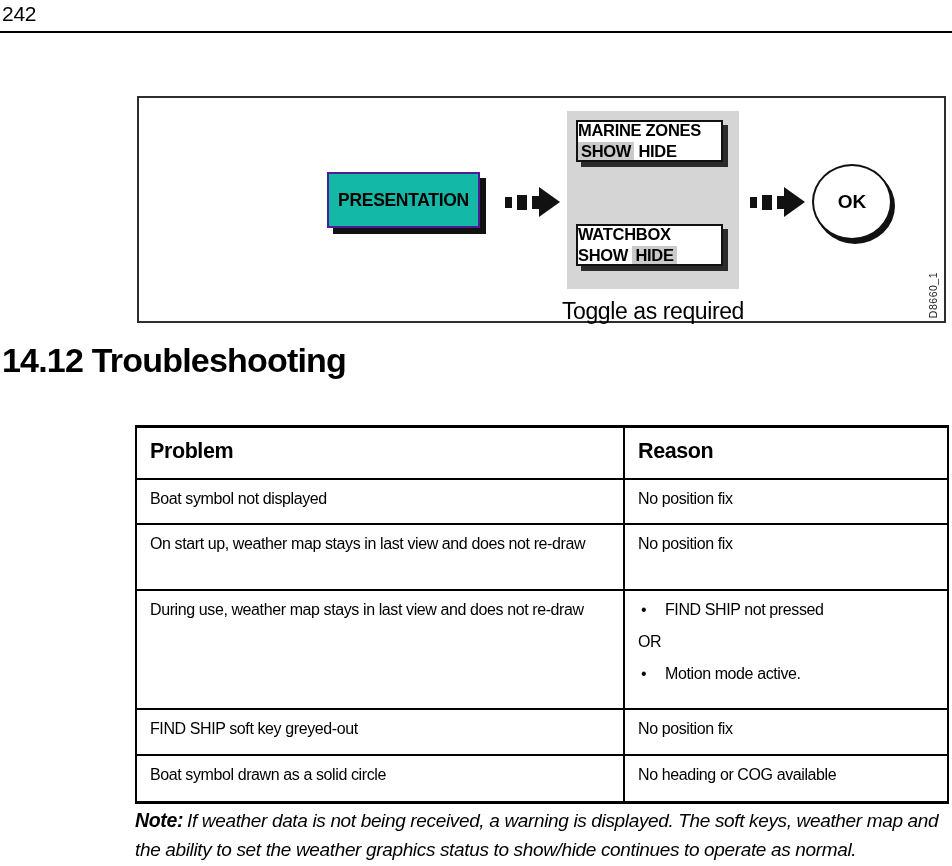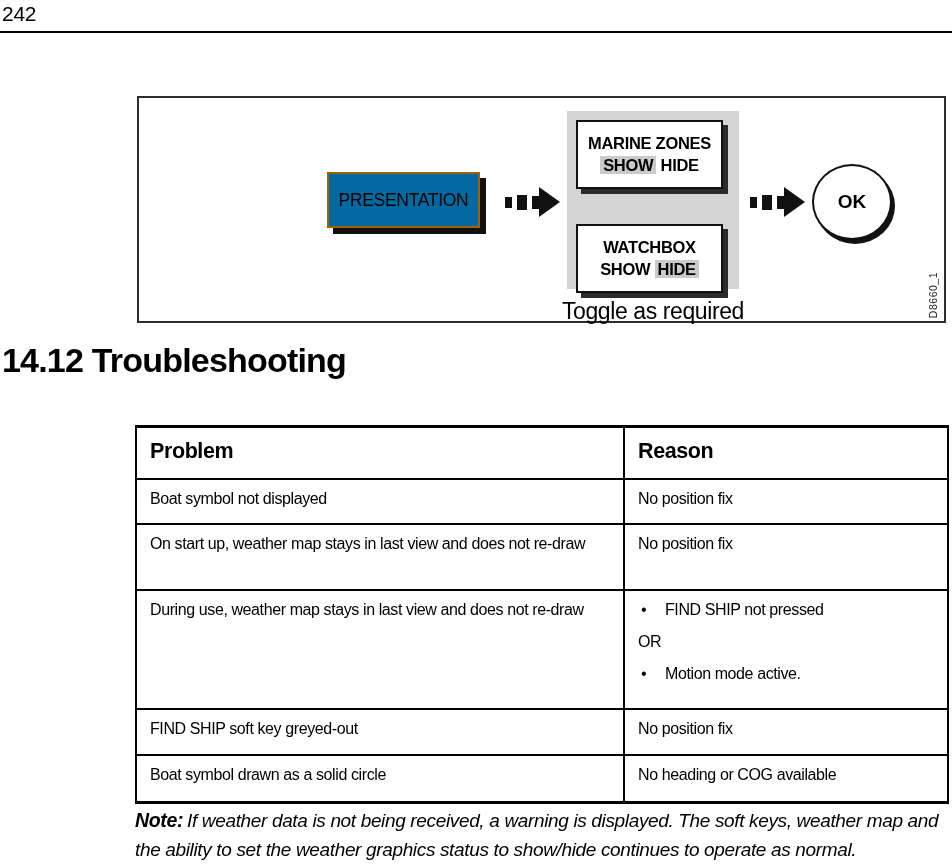--- a/index.html
+++ b/index.html
@@ -11,38 +11,38 @@
   .page-header { position:absolute; top:0; left:0; width:952px; height:33px;
                  border-bottom:2.5px solid #000; }
   .page-num { position:absolute; top:2px; left:2px; font-size:21px; letter-spacing:-0.3px; }
   .manual-title { position:absolute; top:2px; right:0px; font-size:21px; letter-spacing:-0.6px; font-weight:500; }
 
   
   .figure { position:absolute; left:137px; top:96px; width:809px; height:227px;
             border:2px solid #2e2e2e; background:#fff; }
 
   .presentation-btn { position:absolute; left:188px; top:74px; width:153px; height:56px;
-            background:#0369a1; border:2px solid #a16207; box-shadow:6px 6px 0 #111;
+            background:#14b8a6; border:2px solid #4c1d95; box-shadow:6px 6px 0 #111;
             display:flex; align-items:center; justify-content:center;
-            font-weight:normal; font-size:17.5px; letter-spacing:-0.3px; }
+            font-weight:bold; font-size:17.5px; letter-spacing:-0.3px; }
 
   .flow-arrow { position:absolute; display:flex; align-items:center; }
   .arrow-1 { left:366px; top:89px; }
   .arrow-2 { left:611px; top:89px; }
   .a-seg1 { width:7px; height:11px; background:#111; margin-right:5px; }
   .a-seg2 { width:10px; height:15px; background:#111; margin-right:5px; }
   .a-stem { width:7px; height:13px; background:#111; }
   .a-head { width:0; height:0; border-top:15px solid transparent;
             border-bottom:15px solid transparent; border-left:21px solid #111; }
 
   .softkey-panel { position:absolute; left:428px; top:13px; width:172px; height:178px;
             background:#d5d5d5; }
-  .panel-btn { position:absolute; left:9px; width:147px; height:69px; background:#fff;
+  .panel-btn { position:absolute; left:9px; width:147px; height:42px; background:#fff;
             border:2px solid #111; box-shadow:5px 5px 0 #2b2b2b;
-            display:flex; flex-direction:column; align-items:center; justify-content:center;
+            display:flex; flex-direction:column; align-items:flex-start; justify-content:center;
             font-weight:bold; font-size:16.5px; letter-spacing:-0.3px; line-height:1.3; }
   .panel-btn.mz { top:9px; }
   .panel-btn.wb { top:113px; }
   .hl { background:#cacaca; padding:0 3px; }
   .sk-line2 span { white-space:pre; }
 
   .ok-btn { position:absolute; left:673px; top:66px; width:80px; height:76px;
             background:#fff; border:2.5px solid #111; border-radius:50%;
             box-shadow:3px 4px 0 #111;
             display:flex; align-items:center; justify-content:center;

